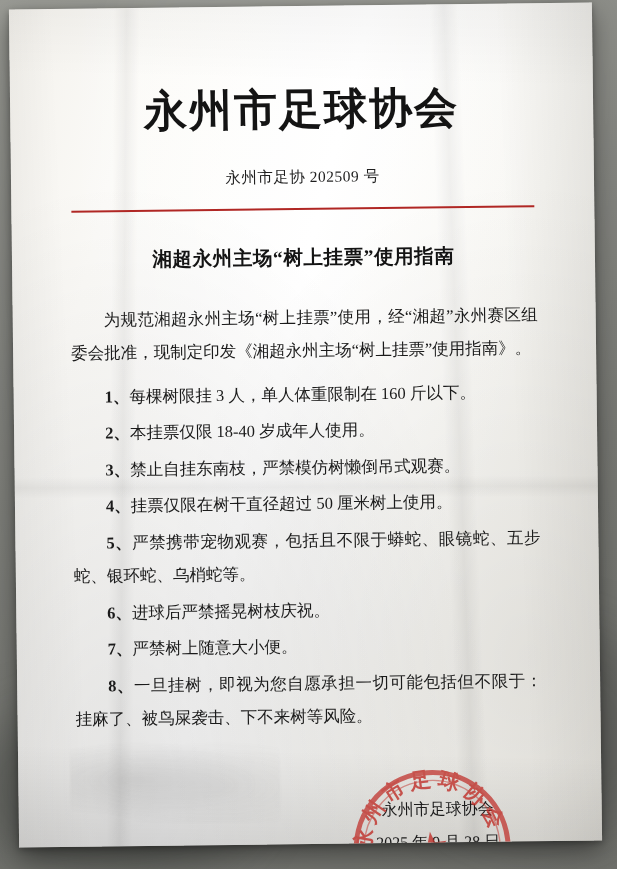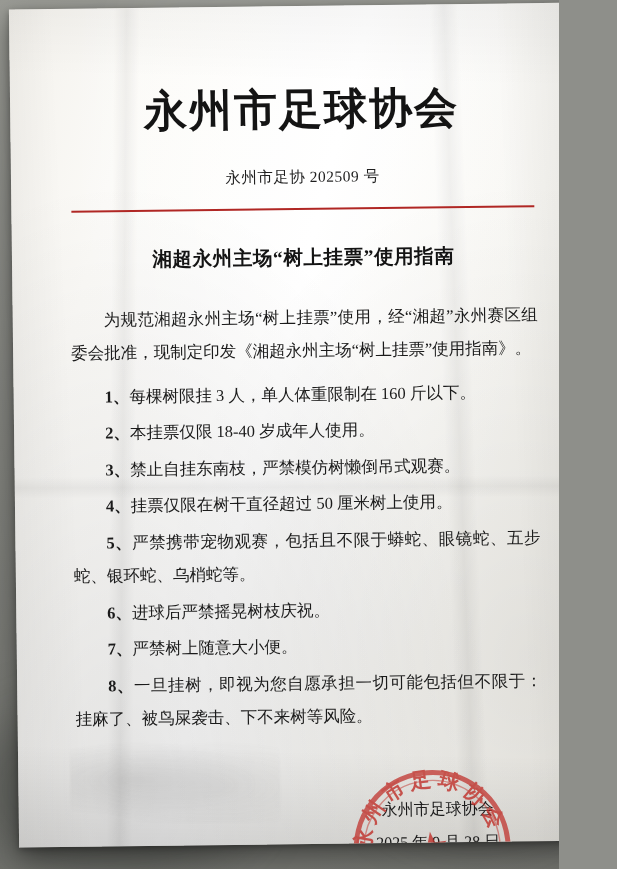--- a/index.html
+++ b/index.html
@@ -9,21 +9,21 @@
   }
   body {
     width: 617px;
     height: 869px;
     overflow: hidden;
     font-family: "Liberation Serif", serif;
   }
 
   #scene {
     position: relative;
-    width: 559px;
+    width: 617px;
     height: 869px;
     background: linear-gradient(160deg, #9a9b95 0%, #83847f 35%, #777873 60%, #6f706b 100%);
     overflow: hidden;
   }
 
   
   .desk-shade {
     position: absolute;
     border-radius: 50%;
     filter: blur(26px);

